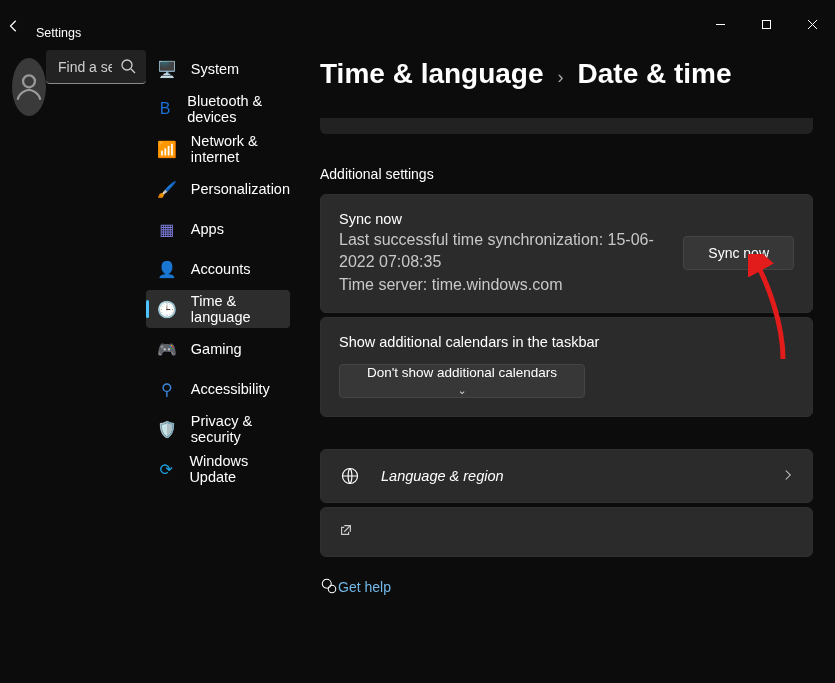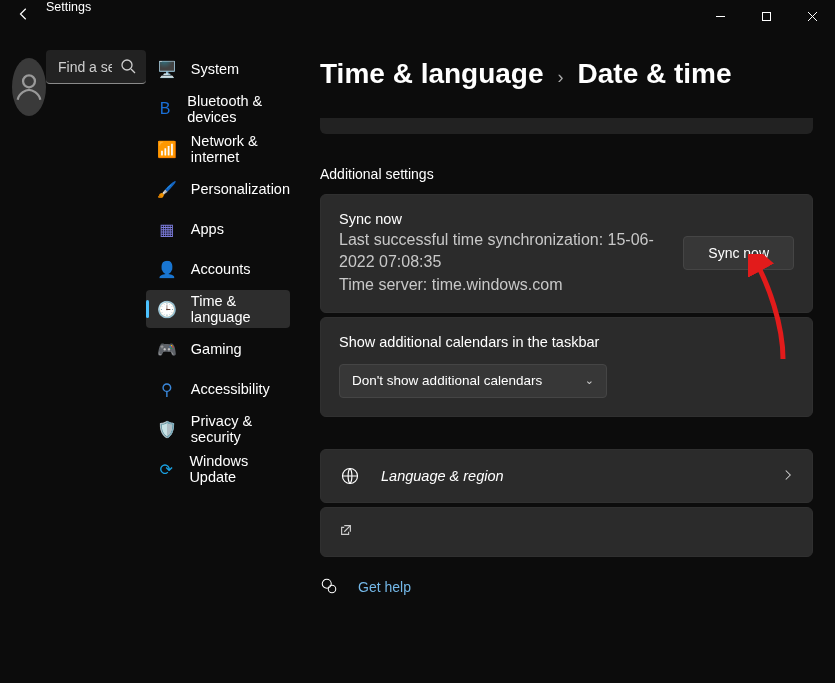--- a/index.html
+++ b/index.html
@@ -7,22 +7,21 @@
     width: 835px; height: 683px;
     background: #0c0c0c;
     font-family: "Segoe UI", Arial, sans-serif;
     color: #ffffff;
     overflow: hidden;
     position: relative;
   }
   .titlebar {
     height: 40px;
     display: flex;
-    align-items: flex-start;
-    padding-left: 10px;
+    align-items: flex-end;
   }
   .back-btn {
     width: 28px; height: 28px;
     display:flex;align-items:center;justify-content:center;
     font-size: 14px;
     color:#fff;
     cursor:pointer;
   }
   .title {
     font-size: 12.5px;
@@ -150,48 +149,49 @@
     padding:8px 24px;
     cursor:pointer;
   }
   .card-pad { padding:16px 18px 18px 18px; }
   .select {
     margin-top:14px;
     background:#373737;
     border:1px solid #454545;
     border-radius:4px;
     height:34px;
-    width:268px;
+    width:246px;
     display:flex;
     align-items:center;
     justify-content:space-between;
     padding:0 12px;
     font-size:13.5px;
     cursor:pointer;
     color:#fff;
+    flex-direction:column;
   }
   .chev { font-size:11px; color:#cfcfcf; }
   .link-card {
     display:flex;
     align-items:center;
     gap:20px;
     padding:15px 18px;
     cursor:pointer;
   }
   .link-ico {
     width:22px;height:22px;
     color:#fff;
     display:flex;align-items:center;justify-content:center;
   }
   .link-body { flex:1;font-style:italic; }
   .link-arrow { color:#cfcfcf; }
   .help {
     display:flex;
     align-items:center;
-    gap:20px;
+    gap:0;
     margin-top:20px;
     font-size:14px;
     color:#74b8e8;
     cursor:pointer;
   }
   .help .ico { color:#fff; }
   .arrow-annot {
     position:absolute;
     left:748px; top:254px;
     pointer-events:none;

